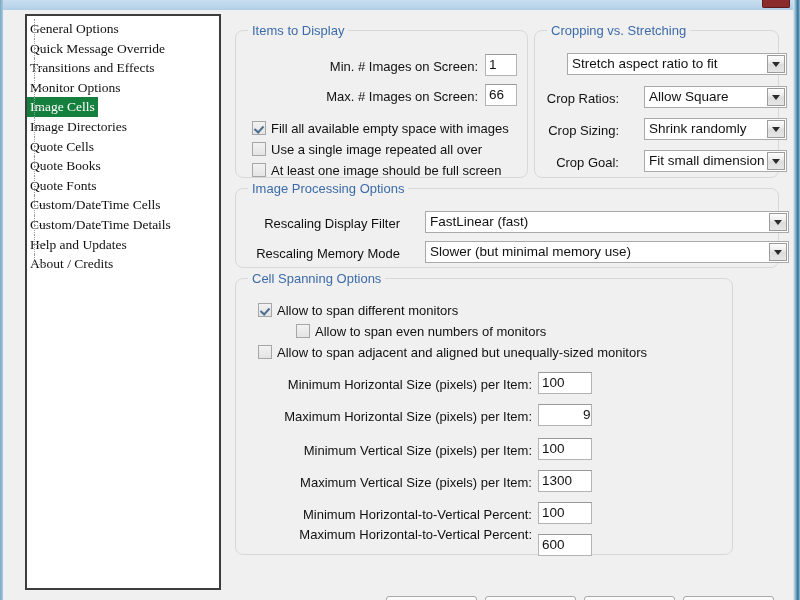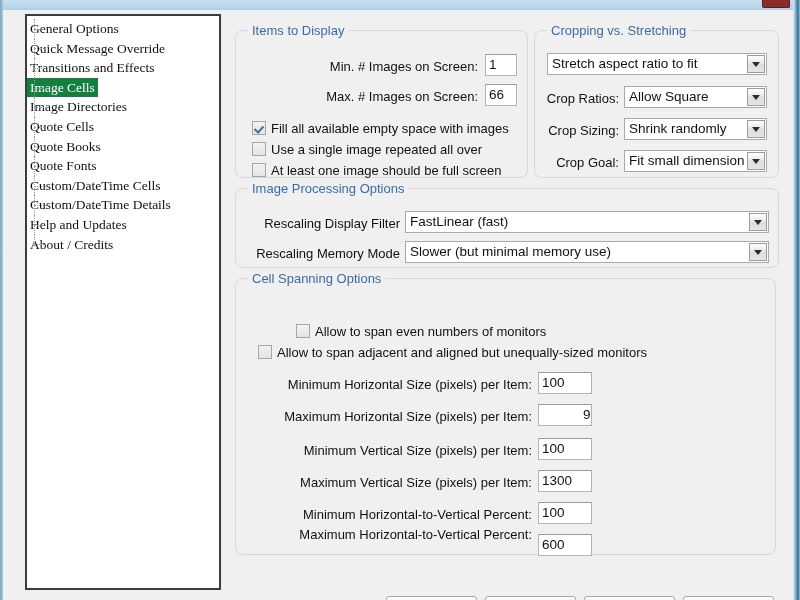--- a/index.html
+++ b/index.html
@@ -146,20 +146,21 @@
     overflow: hidden;
   }
 
   .combo {
     position: absolute;
     background: #ffffff;
     border: 1px solid #a9a9a9;
     box-sizing: border-box;
     height: 22px;
     overflow: hidden;
+    margin-left: 20px;
   }
   .combo .combo-text {
     position: absolute;
     left: 4px; top: 0;
     right: 22px;
     line-height: 20px;
     font-size: 13.5px;
     color: #111111;
     white-space: nowrap;
     overflow: hidden;
@@ -231,20 +232,21 @@
   <div class="win-edge-right"></div>
   <div class="win-close-stub"></div>
 
   <div class="client">
 
     <div class="tree-panel">
       <div class="tree-list" id="tree-list">
           <div class="tree-row"><span class="tree-label">General Options</span></div>
           <div class="tree-row"><span class="tree-label">Quick Message Override</span></div>
           <div class="tree-row"><span class="tree-label">Transitions and Effects</span></div>
+          <div class="tree-row"><span class="tree-label">Monitor Options</span></div>
           <div class="tree-row selected"><span class="tree-label">Image Cells</span></div>
           <div class="tree-row"><span class="tree-label">Image Directories</span></div>
           <div class="tree-row"><span class="tree-label">Quote Cells</span></div>
           <div class="tree-row"><span class="tree-label">Quote Books</span></div>
           <div class="tree-row"><span class="tree-label">Quote Fonts</span></div>
           <div class="tree-row"><span class="tree-label">Custom/DateTime Cells</span></div>
           <div class="tree-row"><span class="tree-label">Custom/DateTime Details</span></div>
           <div class="tree-row"><span class="tree-label">Help and Updates</span></div>
           <div class="tree-row"><span class="tree-label">About / Credits</span></div>
         </div>
@@ -311,23 +313,27 @@
           <span class="combo-btn"></span>
         </div>
 
         <div class="lbl right" style="left:8px; top:57px; width:156px;">Rescaling Memory Mode</div>
         <div class="combo" style="left:169px; top:52px; width:364px;">
           <span class="combo-text">Slower (but minimal memory use)</span>
           <span class="combo-btn"></span>
         </div>
       </div>
 
-      <div class="groupbox" style="left:8px; top:266px; width:541px; height:277px;">
+      <div class="groupbox" style="left:8px; top:266px; width:498px; height:277px;">
         <div class="group-title">Cell Spanning Options</div>
 
+        <div class="chk checked" style="left:22px; top:24px;">
+          <span class="box"></span>
+          <span>Allow to span different monitors</span>
+        </div>
         <div class="chk" style="left:22px; top:45px;margin-left:38px;">
           <span class="box"></span>
           <span>Allow to span even numbers of monitors</span>
         </div>
         <div class="chk" style="left:22px; top:66px;">
           <span class="box"></span>
           <span>Allow to span adjacent and aligned but unequally-sized monitors</span>
         </div>
 
         <div class="lbl right" style="left:28px; top:98px; width:268px;">Minimum Horizontal Size (pixels) per Item:</div>

